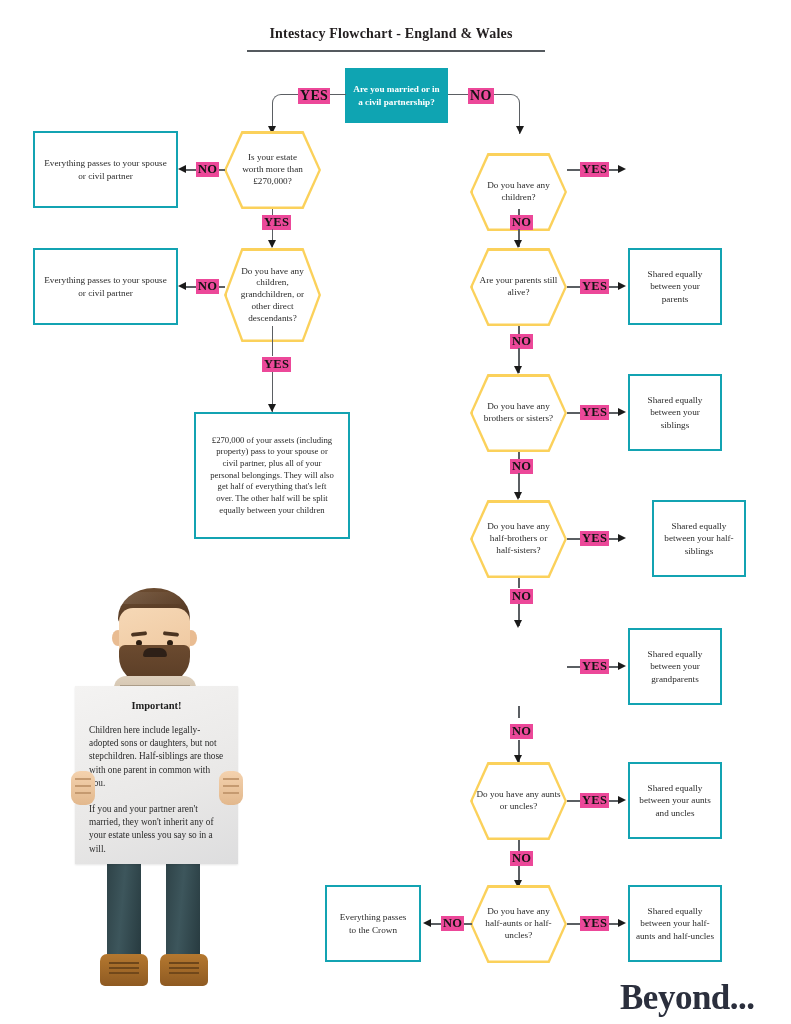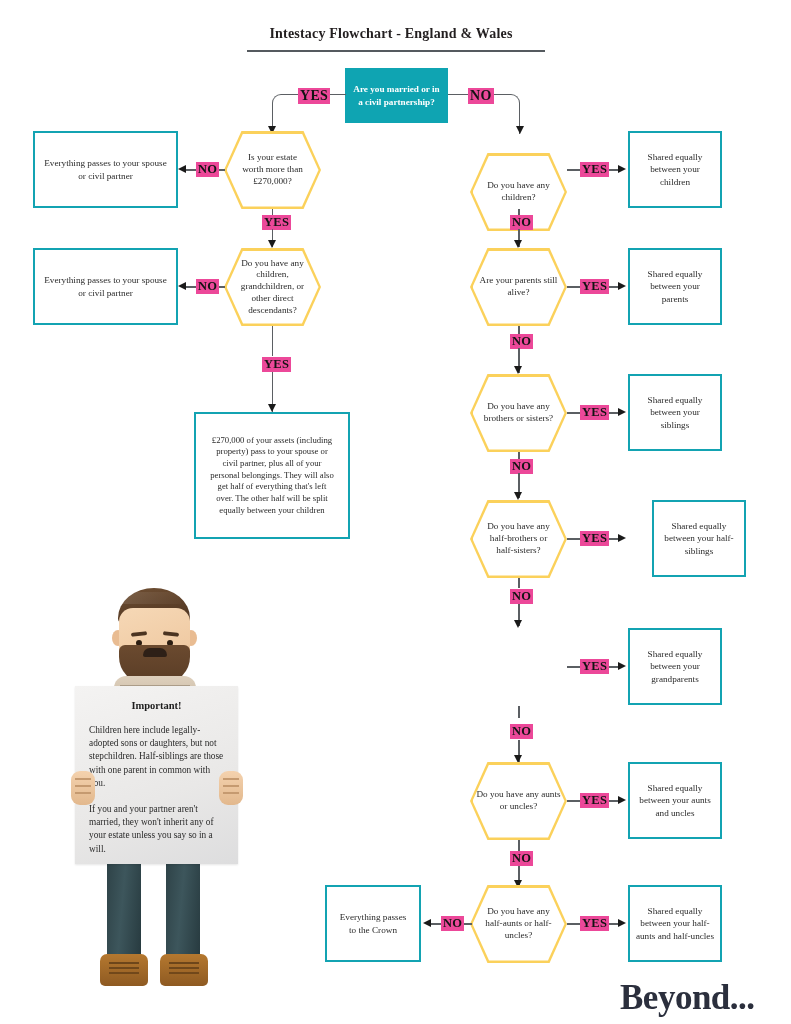--- a/index.html
+++ b/index.html
@@ -248,21 +248,21 @@
 
   <div class="node tealbox" style="left:33px; top:131px; width:145px; height:77px; font-size:9.2px;">
     <div class="inner">Everything passes to your spouse or civil partner</div>
   </div>
 
   <div class="ln lnv" style="left:271.5px; top:209px; height:10px;"></div>
   <div class="lbl" style="left:262px; top:215px;">YES</div>
   <div class="ln lnv" style="left:271.5px; top:229px; height:18px;"></div>
   <div class="arrow down" style="left:267.5px; top:240px;"></div>
 
-  <div class="node hex" style="left:224px; top:248px; width:97px; height:78px; font-size:9.2px;">
+  <div class="node hex" style="left:224px; top:248px; width:97px; height:94px; font-size:9.2px;">
     <div class="hexbg"></div>
     <div class="hexin"></div>
     <div class="hextxt" style="padding:0 8%;">Do you have any children, grandchildren, or other direct descendants?</div>
   </div>
 
   <div class="ln lnh" style="left:185px; top:286px; width:40px;"></div>
   <div class="arrow left" style="left:178px; top:282px;"></div>
   <div class="lbl" style="left:196px; top:279px;">NO</div>
 
   <div class="node tealbox" style="left:33px; top:248px; width:145px; height:77px; font-size:9.2px;">
@@ -279,23 +279,20 @@
   </div>
 
   <div class="node hex" style="left:470px; top:131px; width:97px; height:78px; font-size:9.2px;margin-top:22px;">
     <div class="hexbg"></div>
     <div class="hexin"></div>
     <div class="hextxt">Do you have any children?</div>
   </div>
   <div class="ln lnh" style="left:567px; top:169px; width:52px;"></div>
   <div class="arrow right" style="left:618px; top:165px;"></div>
   <div class="lbl" style="left:580px; top:162px;">YES</div>
-  <div class="node tealbox" style="left:628px; top:131px; width:94px; height:77px; font-size:9.2px;">
-    <div class="inner">Shared equally between your children</div>
-  </div>
   <div class="ln lnv" style="left:518px; top:209px; height:10px;"></div>
   <div class="lbl" style="left:510px; top:215px;">NO</div>
   <div class="ln lnv" style="left:518px; top:229px; height:18px;"></div>
   <div class="arrow down" style="left:514px; top:240px;"></div>
 
   <div class="node hex" style="left:470px; top:248px; width:97px; height:78px; font-size:9.2px;">
     <div class="hexbg"></div>
     <div class="hexin"></div>
     <div class="hextxt" style="padding:0 9%;">Are your parents still alive?</div>
   </div>

